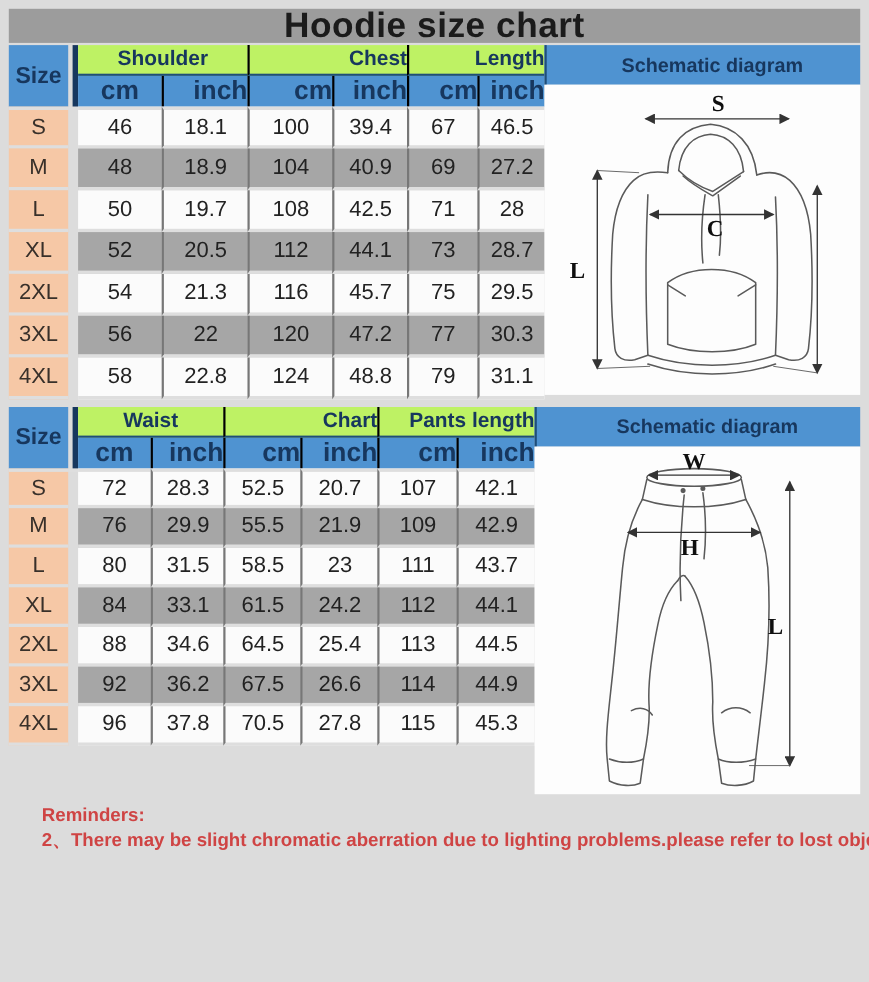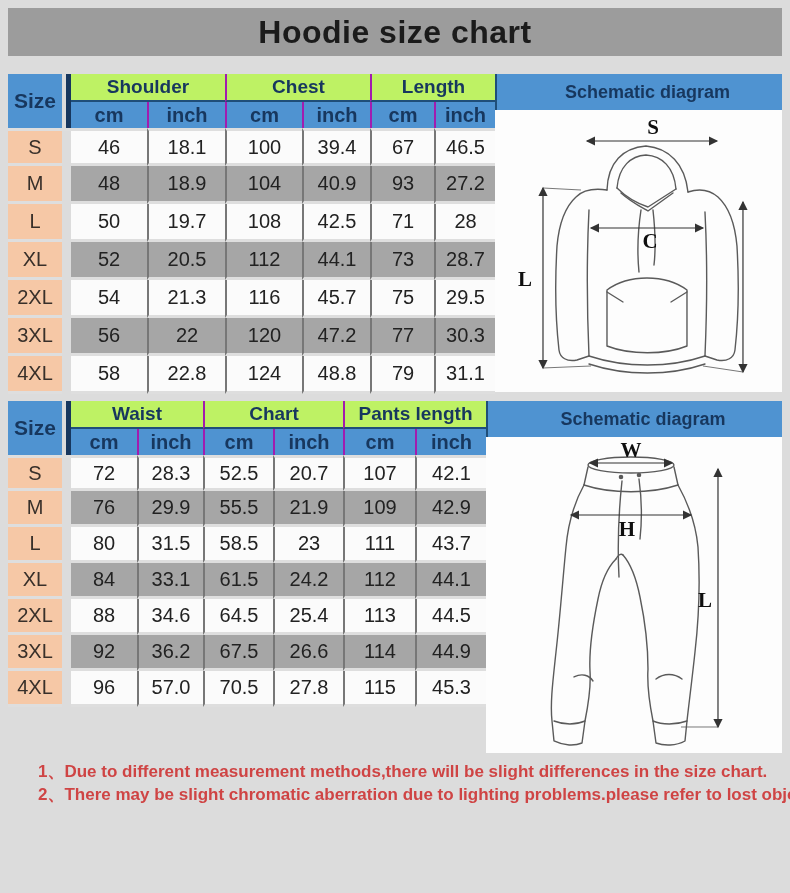--- a/index.html
+++ b/index.html
@@ -7,39 +7,39 @@
     width:790px;height:893px;
     background:#dcdcdc;
     font-family:"Liberation Sans","DejaVu Sans",sans-serif;
     overflow:hidden;
   }
   .page{padding-top:8px;}
   .section{margin:0 8px;}
   .section.pants{margin-top:7px;}
 
   .title-bar{
-    height:48px;background:#9c9c9c;margin-bottom:18px;
+    height:31px;background:#9c9c9c;margin-bottom:2px;
     display:flex;align-items:center;justify-content:center;
   }
   .title-text{
     font-size:32px;font-weight:bold;color:#1b1b1b;letter-spacing:.5px;
   }
 
   .content{display:flex;align-items:flex-start;}
 
   table.size-table{border-collapse:separate;border-spacing:0;table-layout:fixed;}
   table.hoodie-t{width:487px;}
   table.pants-t{width:478px;}
   th,td{box-sizing:border-box;padding:0;text-align:center;vertical-align:middle;overflow:hidden;}
 
   th.size-h{background:#4f93d1;color:#17375e;font-weight:bold;font-size:21px;}
   th.gap-h{background:transparent;border-right:5px solid #17375e;}
   th.grp{background:#bef264;color:#17375e;font-weight:bold;font-size:19px;height:28px;border-bottom:2px solid #1f4e79;}
-  tr.units th{background:#4f93d1;color:#17375e;font-weight:bold;font-size:20px;height:26px;}
-  .sep{border-left:2px solid #a21caf;}
+  tr.units th{background:#4f93d1;color:#17375e;font-weight:bold;font-size:24px;height:26px;}
+  .sep{border-left:2px solid #000000;text-align:right;}
 
   tbody td{height:38px;border-bottom:3px solid #dedede;font-size:20px;}
   table.pants-t tbody td{height:36px;}
   tbody tr:first-child td{border-top:3px solid #dedede;}
   tbody td.size-cell{background:#f6c8a6;color:#38302a;}
   tbody td.gap-cell{background:none;border-bottom-color:transparent;border-top-color:transparent;}
   tbody td.val-cell{color:#222;background:#fbfbfb;border-left:2px solid #777;}
   tbody td.val-cell.first{border-left:none;}
   tbody tr:nth-child(even) td.val-cell{background:#a6a6a6;}
 
@@ -111,21 +111,21 @@
               <td class="val-cell">67</td>
               <td class="val-cell">46.5</td>
             </tr>
             <tr>
               <td class="size-cell">M</td>
               <td class="gap-cell"></td>
               <td class="val-cell first">48</td>
               <td class="val-cell">18.9</td>
               <td class="val-cell">104</td>
               <td class="val-cell">40.9</td>
-              <td class="val-cell">93</td>
+              <td class="val-cell">69</td>
               <td class="val-cell">27.2</td>
             </tr>
             <tr>
               <td class="size-cell">L</td>
               <td class="gap-cell"></td>
               <td class="val-cell first">50</td>
               <td class="val-cell">19.7</td>
               <td class="val-cell">108</td>
               <td class="val-cell">42.5</td>
               <td class="val-cell">71</td>
@@ -309,21 +309,21 @@
               <td class="val-cell">36.2</td>
               <td class="val-cell">67.5</td>
               <td class="val-cell">26.6</td>
               <td class="val-cell">114</td>
               <td class="val-cell">44.9</td>
             </tr>
             <tr>
               <td class="size-cell">4XL</td>
               <td class="gap-cell"></td>
               <td class="val-cell first">96</td>
-              <td class="val-cell">57.0</td>
+              <td class="val-cell">37.8</td>
               <td class="val-cell">70.5</td>
               <td class="val-cell">27.8</td>
               <td class="val-cell">115</td>
               <td class="val-cell">45.3</td>
             </tr>
           </tbody>
       </table>
 
       <div class="schematic">
         <div class="schem-header">
@@ -361,17 +361,17 @@
               <text class="dimlabel" x="141" y="99">H</text>
               <text class="dimlabel" x="219" y="170">L</text>
             </g>
           </svg>
         </div>
       </div>
     </div>
   </div>
 
   <div class="reminders">
-    <div>1、Due to different measurement methods,there will be slight differences in the size chart.</div>
+    <div>Reminders:</div>
     <div>2、There may be slight chromatic aberration due to lighting problems.please refer to lost objects.</div>
   </div>
 
 </div>
 
 </body></html>

